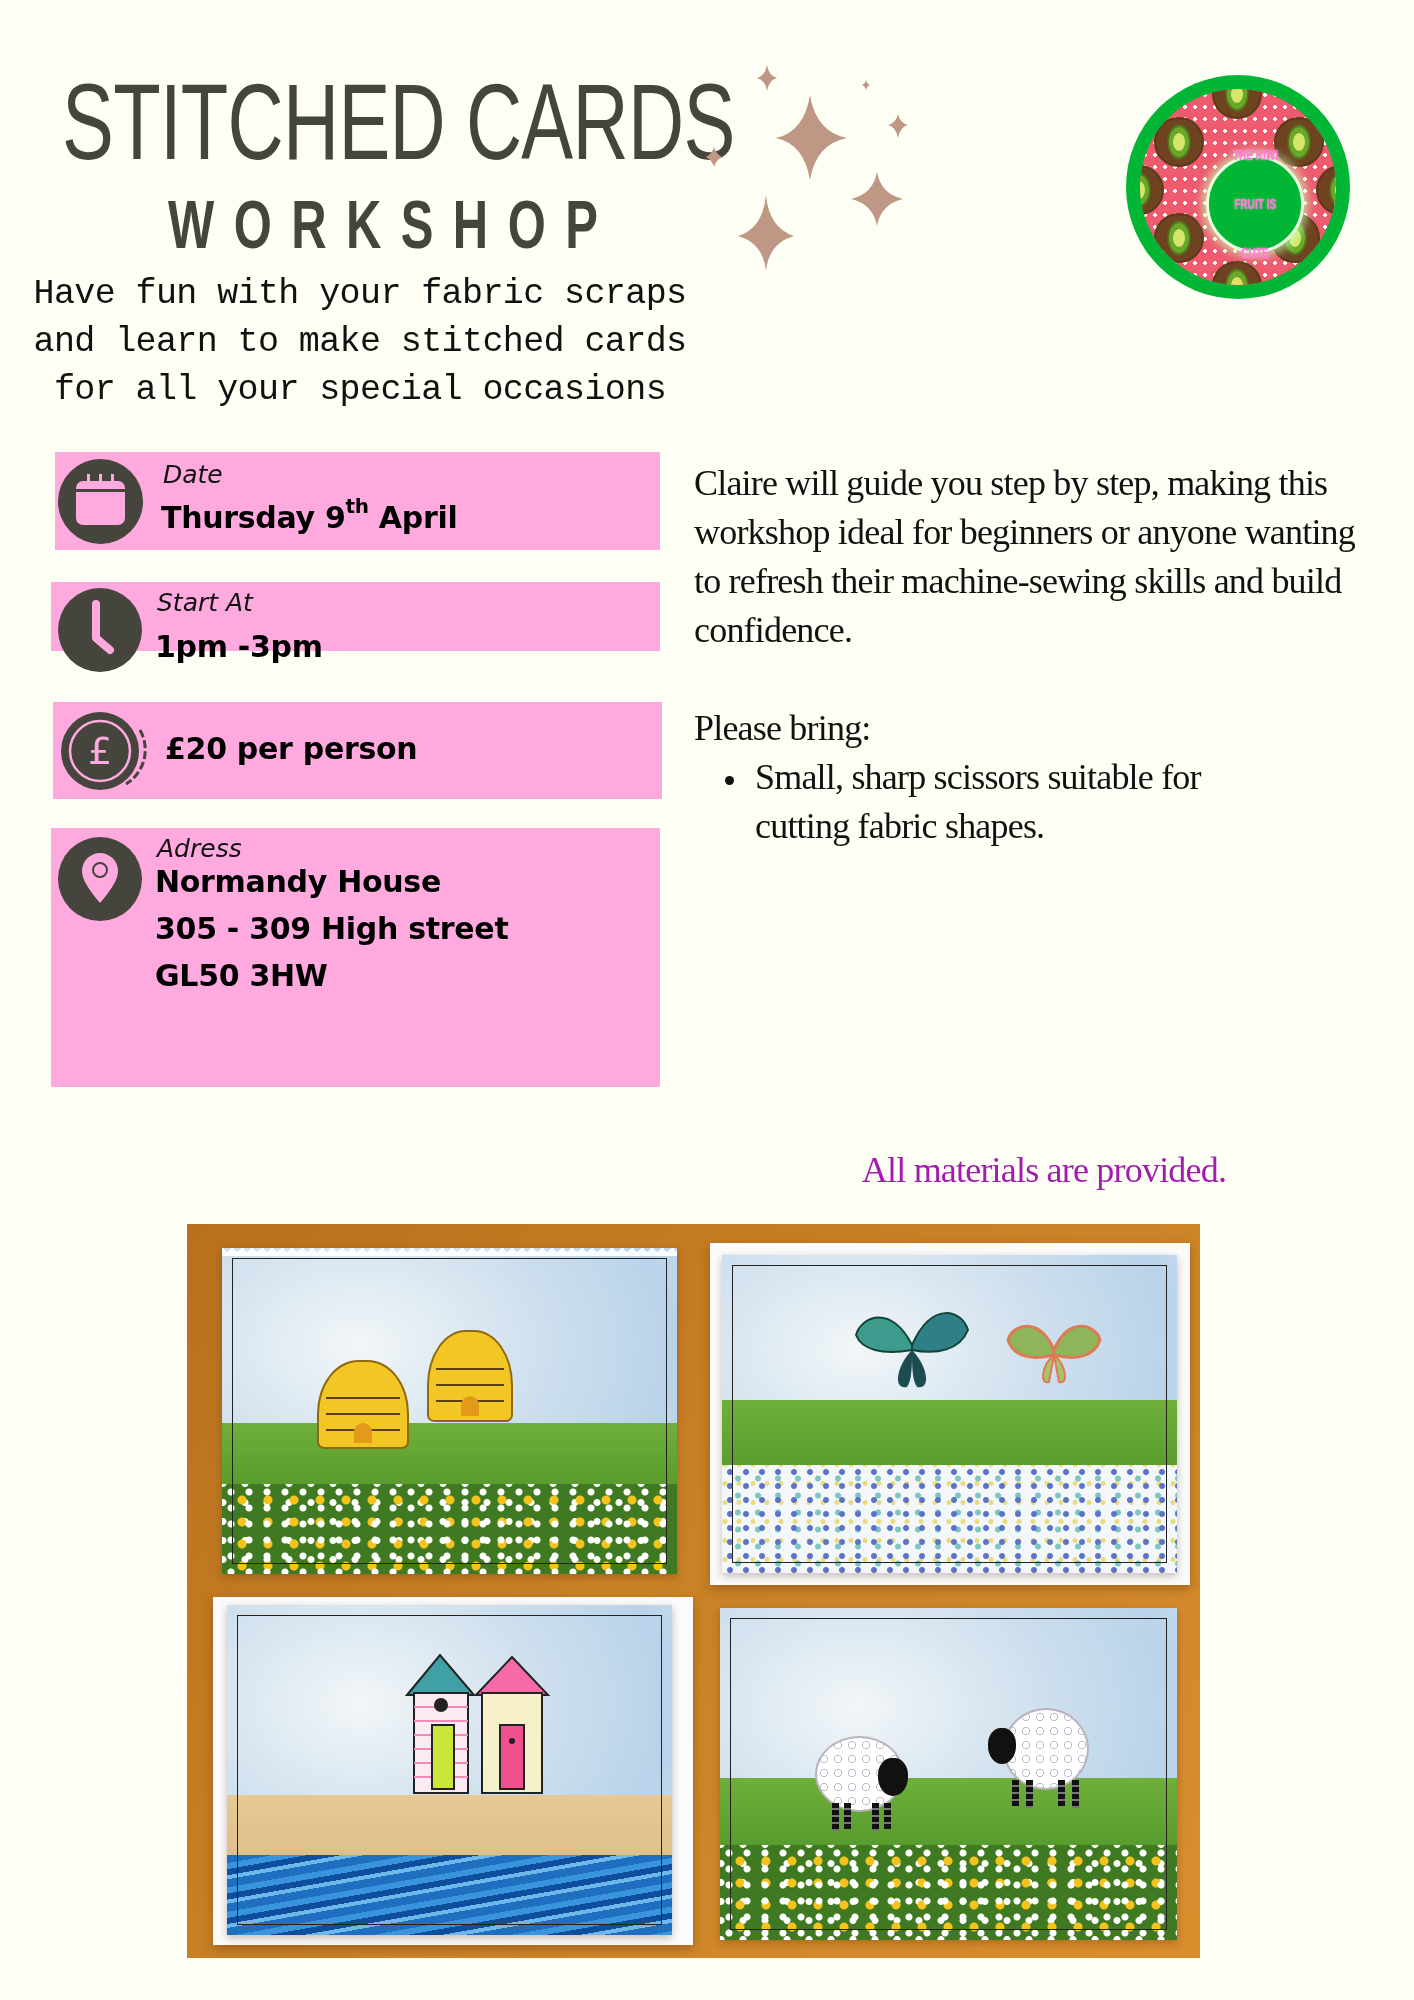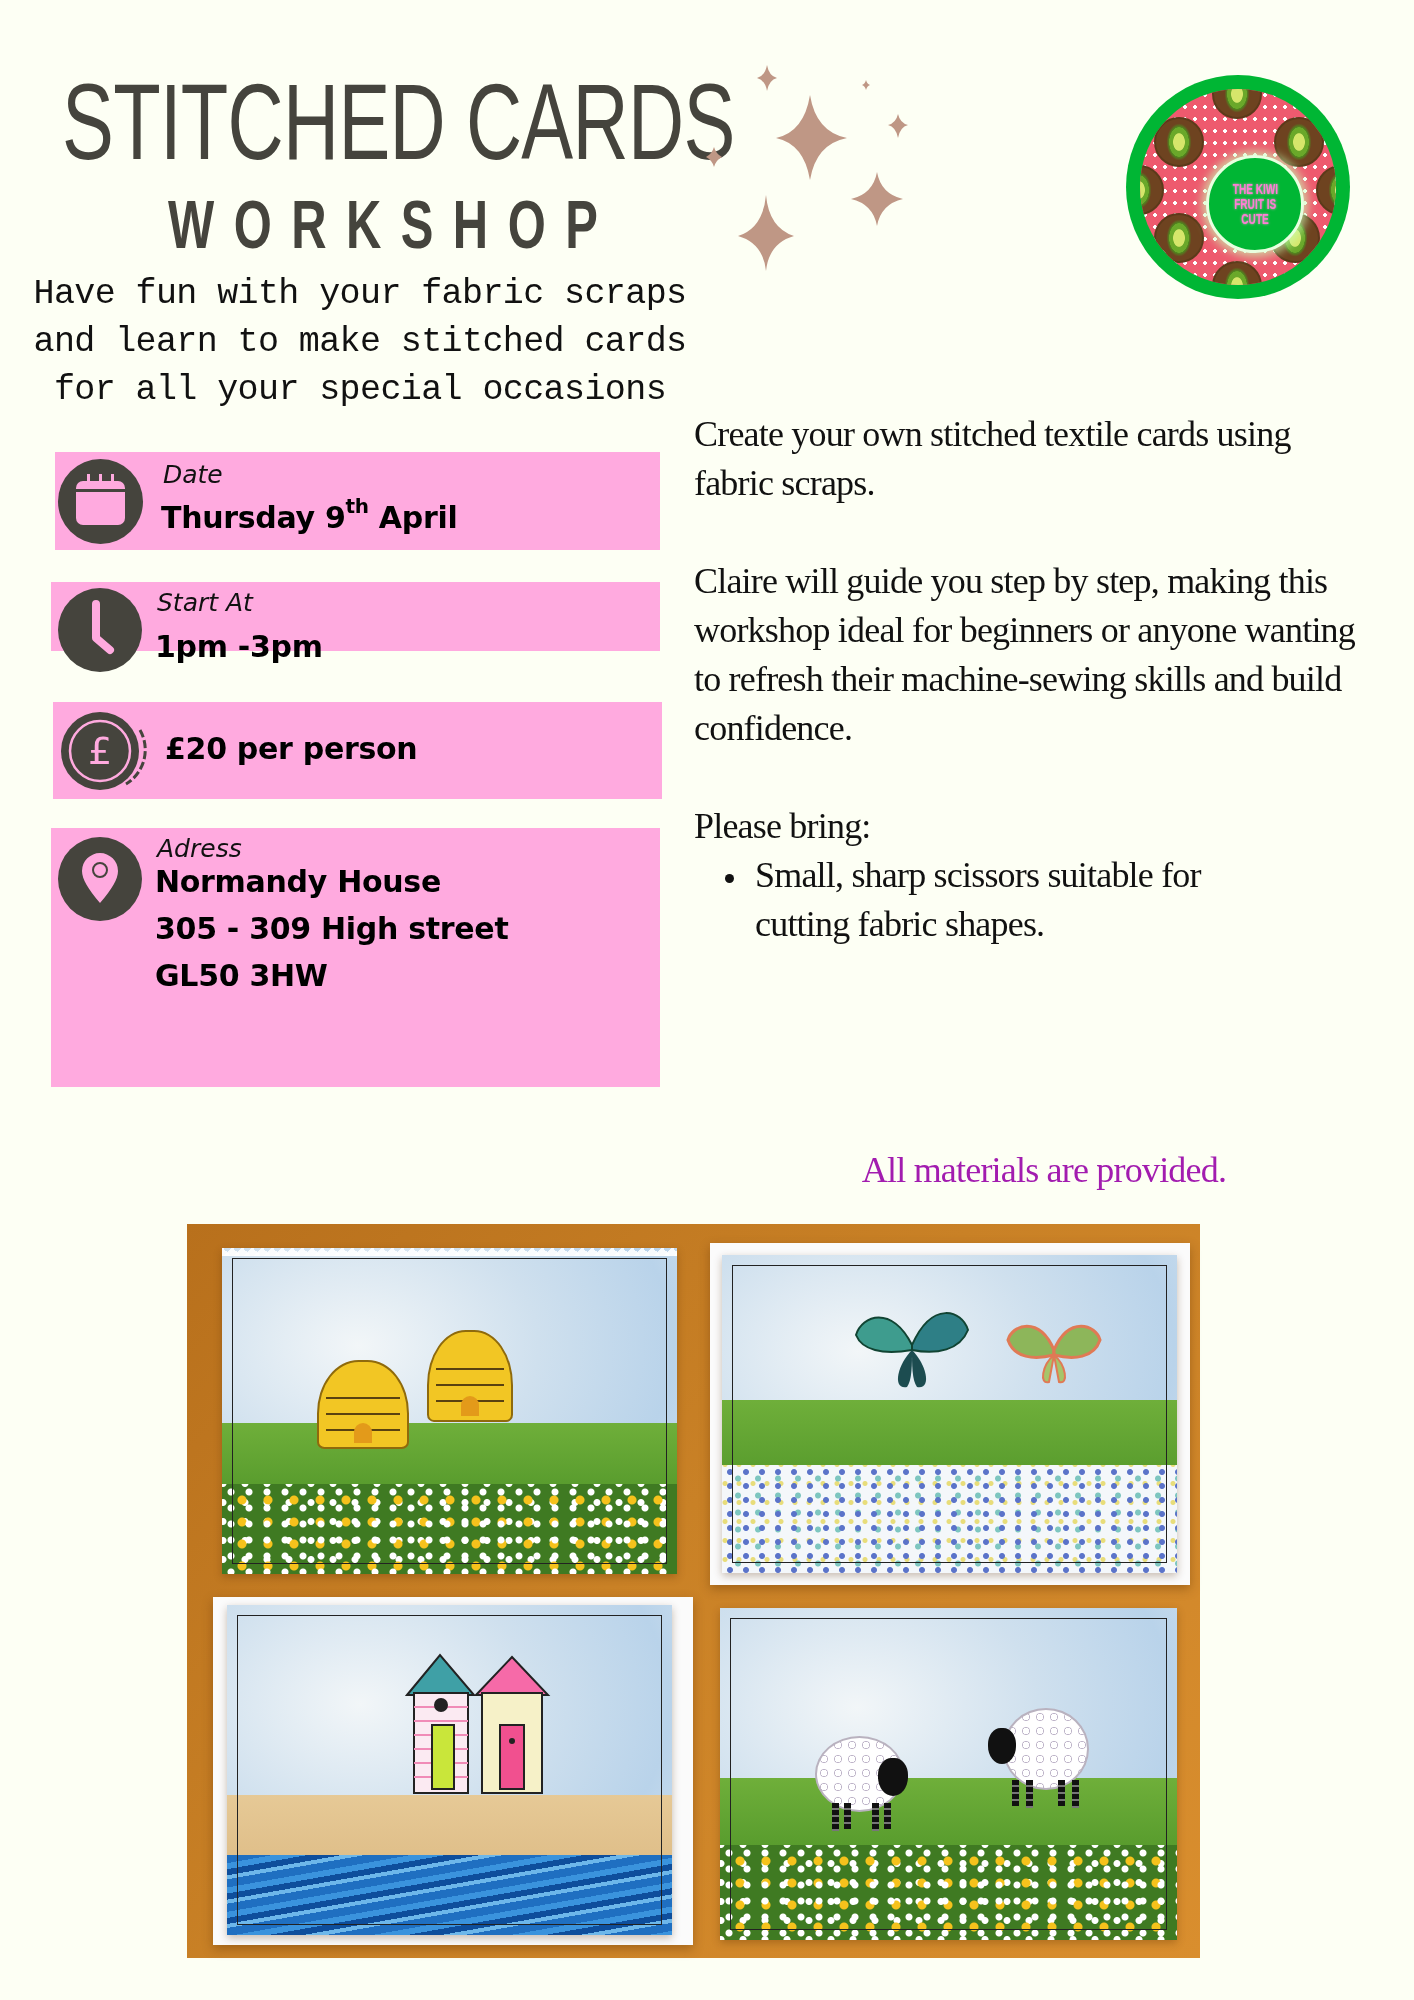--- a/index.html
+++ b/index.html
@@ -77,21 +77,21 @@
   }
   .kiwi {
     position: absolute; width: 46px; height: 46px; border-radius: 50%;
     background: radial-gradient(ellipse 30% 45% at 50% 50%, #D6E66B 0 40%, #6AA82A 45% 70%, #4E8A1F 72%, #6E4320 90%);
     border: 2px solid #5C3A1A;
   }
   .logo .center {
     position: absolute; left: 66px; top: 66px; width: 92px; height: 92px; border-radius: 50%;
     background: #00B634; border: 3px solid #E9FFE0;
     box-shadow: 0 0 10px 4px rgba(200,255,180,0.7);
-    display: flex; flex-direction: column; align-items: center; justify-content: center;
+    display: flex; flex-direction: column; align-items: center; justify-content: center; gap: 34px;
   }
   .logo .center span {
     font-family: "Liberation Sans", sans-serif; font-weight: bold; font-size: 14px; line-height: 15px;
     color: #FF7DD5; text-shadow: 0 0 3px #ff9be0; transform: scaleX(0.72);
     white-space: nowrap;
   }
   
   .photo {
     left: 187px; top: 1224px; width: 1013px; height: 734px;
     background: linear-gradient(135deg, #B8701C 0%, #C98126 45%, #D98E2E 100%);
@@ -232,21 +232,20 @@
   </div>
   <div class="label" style="left:106px;top:6px">Adress</div>
   <div class="addr-lines abs" style="left:104px;top:30px">
     <span class="value">Normandy House</span>
     <span class="value">305 - 309 High street</span>
     <span class="value">GL50 3HW</span>
   </div>
 </div>
 
 <div class="abs rtext" style="top:410px">
-  <p style="width:630px">Create your own stitched textile cards using fabric scraps.</p>
   <p style="height:49px"></p>
   <p style="width:675px">Claire will guide you step by step, making this workshop ideal for beginners or anyone wanting to refresh their machine-sewing skills and build confidence.</p>
   <p style="height:49px"></p>
   <p>Please bring:</p>
   <ul class="bullets">
     <li style="width:470px">Small, sharp scissors suitable for cutting fabric shapes.</li>
   </ul>
 </div>
 <div class="abs centered-note" style="top:1146px">All materials are provided.</div>
 

